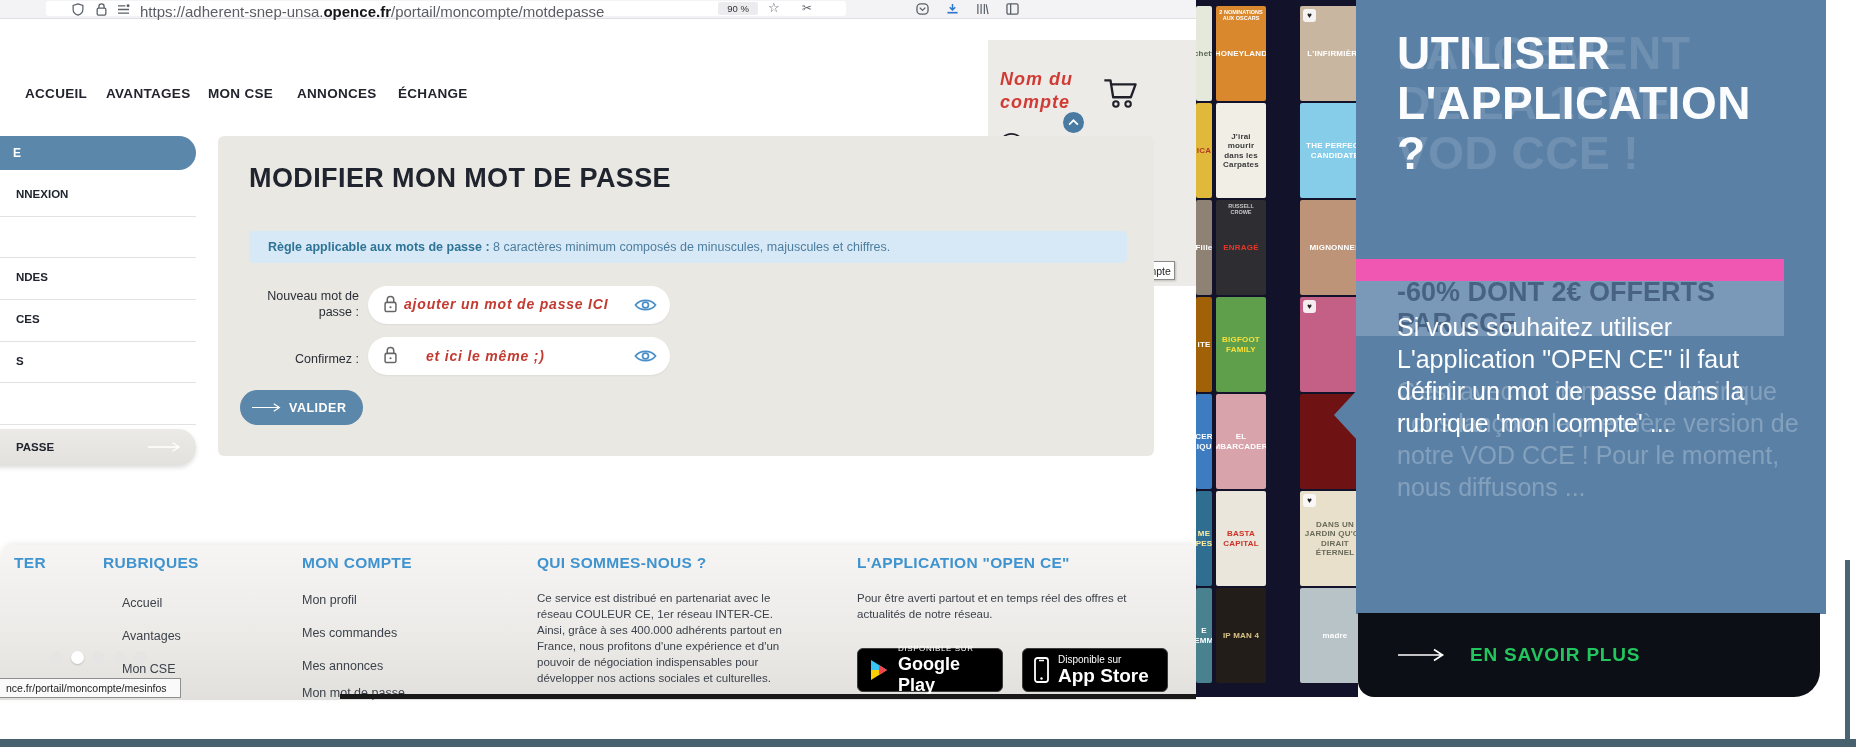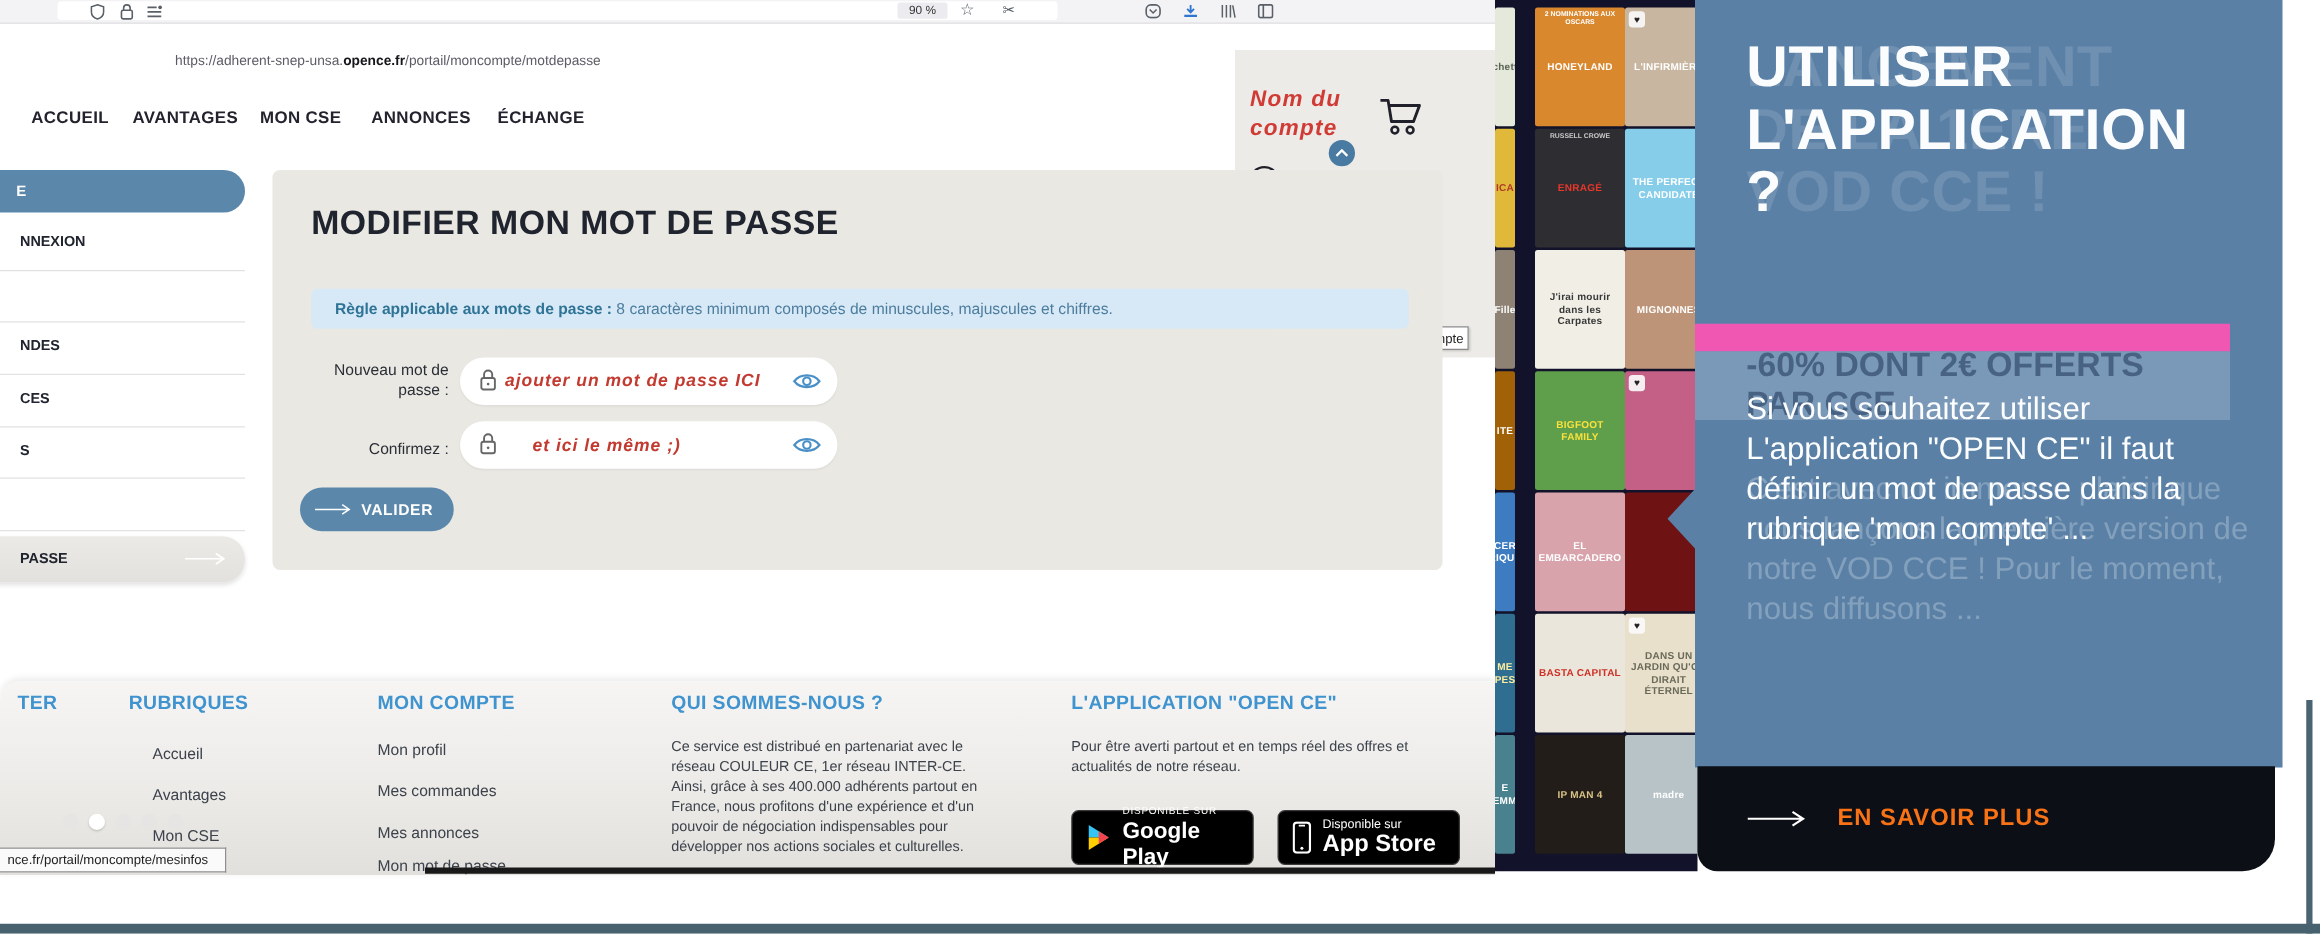--- a/index.html
+++ b/index.html
@@ -3,21 +3,21 @@
 <meta charset="utf-8">
 <style>
   html,body{margin:0;padding:0;}
   body{width:1856px;height:747px;position:relative;background:#fff;overflow:hidden;
        font-family:"Liberation Sans",sans-serif;color:#23232e;}
   .abs{position:absolute;}
   svg{display:block;}
   
   .toolbar{left:0;top:0;width:1196px;height:18px;background:#f3f3f5;border-bottom:1px solid #dfdfe2;}
   .urlfield{left:46px;top:1px;width:800px;height:15px;background:#fff;border-radius:3px;}
-  .urltext{left:140px;top:3px;font-size:11px;color:#5c5c66;white-space:nowrap;margin-top:40px;}
+  .urltext{left:140px;top:3px;font-size:15px;color:#5c5c66;white-space:nowrap;}
   .urlbold{color:#15151a;font-weight:700;}
   .zoombadge{left:718px;top:2px;width:40px;height:13px;background:#ececf0;border-radius:2px;
              font-size:9.5px;color:#333;text-align:center;line-height:13px;}
   .tbicon{top:2px;color:#5a6068;font-size:13px;line-height:14px;}
   
   .navitem{top:86px;font-size:13.5px;font-weight:800;letter-spacing:.3px;color:#23232e;}
   
   .acctpanel{left:988px;top:40px;width:208px;height:246px;background:#edebe7;border-radius:0 0 0 10px;}
   .acctname{left:1000px;top:68px;font-size:18px;font-style:italic;font-weight:700;color:#d03c35;
             line-height:23px;letter-spacing:1px;}
@@ -79,21 +79,21 @@
   .ghost-title,.fg-title{left:41px;top:28px;font-size:46px;line-height:50px;font-weight:800;letter-spacing:.5px;white-space:nowrap;}
   .ghost-title{color:rgba(255,255,255,.13);}
   .fg-title{color:#fbfcfd;}
   .pinkbar{left:0;top:259px;width:428px;height:22px;background:#ef57b2;}
   .band{left:0;top:281px;width:428px;height:55px;background:rgba(205,215,235,.28);}
   .ghost-sub{left:41px;top:277px;font-size:27px;line-height:31px;font-weight:800;color:rgba(30,55,85,.55);white-space:nowrap;}
   .pmsg{left:41px;top:311px;font-size:25px;line-height:32px;color:#fcfdfe;white-space:nowrap;}
   .pmsg-ghost{left:41px;top:375px;font-size:25px;line-height:32px;color:rgba(255,255,255,.25);white-space:nowrap;}
   .darkpanel{left:1358px;top:613px;width:462px;height:84px;background:#0c0f15;border-radius:0 0 26px 16px;
              display:flex;align-items:center;gap:24px;padding-left:40px;box-sizing:border-box;}
-  .cta{color:#f97316;font-size:19px;font-weight:700;letter-spacing:.8px;}
+  .cta{color:#22c55e;font-size:19px;font-weight:700;letter-spacing:.8px;}
   .rightstrip{left:1845px;top:560px;width:5px;height:187px;background:#4a6474;}
   .bottombar{left:0;top:739px;width:1856px;height:8px;background:#48616e;}
 </style>
 </head>
 <body>
 
 <div class="abs toolbar">
   <div class="abs urlfield"></div>
   <span class="abs" style="left:72px;top:3px;">
     <svg width="12" height="13" viewBox="0 0 14 16">
@@ -356,31 +356,31 @@
     <div class="tile" style="background:#3d7cc0;color:#fff;">
         <span class="tt">CER RIQUE</span>
       </div>
     <div class="tile" style="background:#2f6e91;color:#ffeea0;">
         <span class="tt">ME PES</span>
       </div>
     <div class="tile" style="background:#49828e;color:#fff;">
         <span class="tt">E FEMME</span>
       </div>
   </div>
-  <div class="pcol" style="left:32px;width:72px;">
+  <div class="pcol" style="left:20px;width:50px;">
     <div class="tile" style="background:#d9882e;color:#fff;">
         <span class="tp">2 NOMINATIONS AUX OSCARS</span>
         <span class="tt">HONEYLAND</span>
       </div>
+    <div class="tile" style="background:#f1eee6;color:#3a3a3a;">
+        <span class="tt">J'irai mourir dans les Carpates</span>
+      </div>
     <div class="tile" style="background:#2d2d32;color:#e8372a;">
         <span class="tp" style="color:#c8c8c8;">RUSSELL CROWE</span>
         <span class="tt">ENRAGÉ</span>
-      </div>
-    <div class="tile" style="background:#f1eee6;color:#3a3a3a;">
-        <span class="tt">J'irai mourir dans les Carpates</span>
       </div>
     <div class="tile" style="background:#5f9e4a;color:#f8e13c;">
         <span class="tt">BIGFOOT FAMILY</span>
       </div>
     <div class="tile" style="background:#d9a3ab;color:#fff;">
         <span class="tt">EL EMBARCADERO</span>
       </div>
     <div class="tile" style="background:#eae6db;color:#cf3026;">
         <span class="tt">BASTA CAPITAL</span>
       </div>

